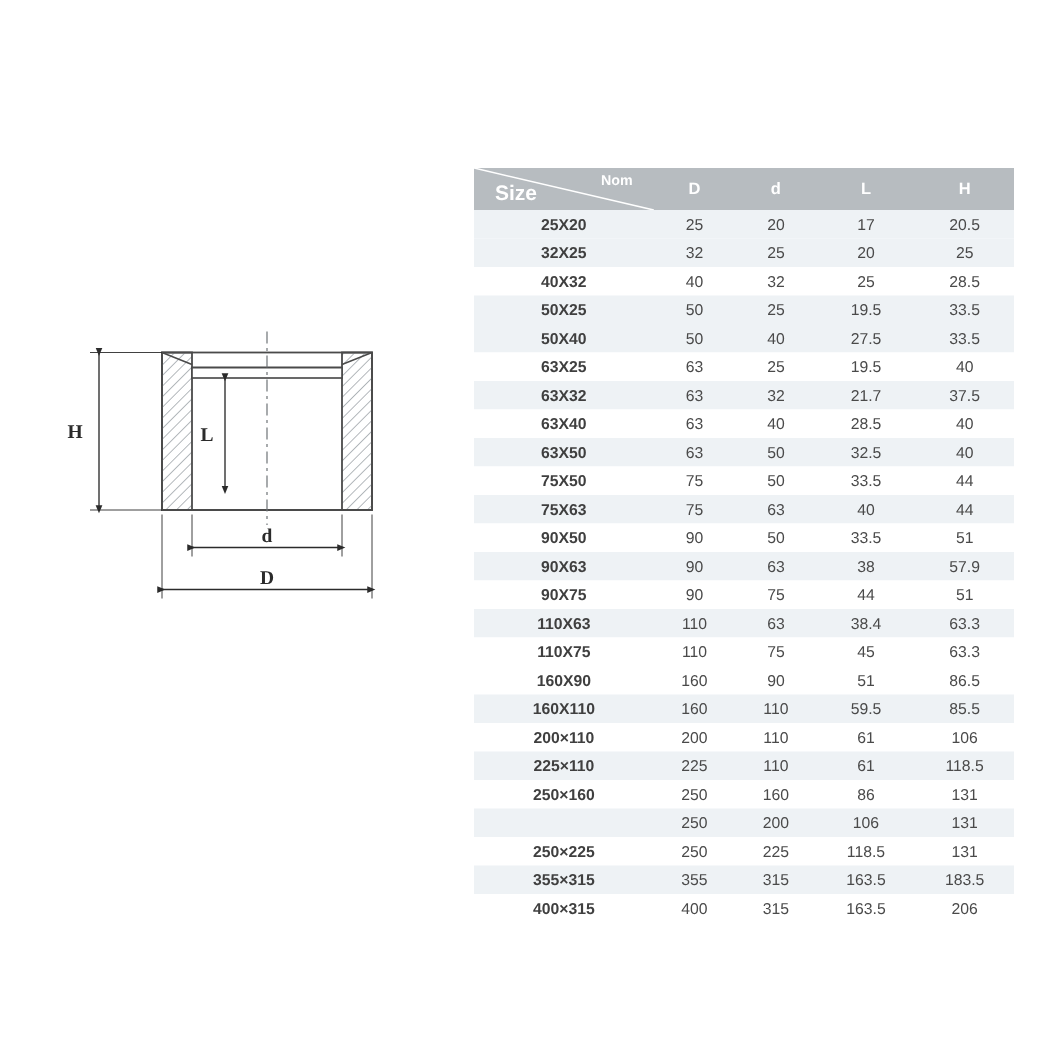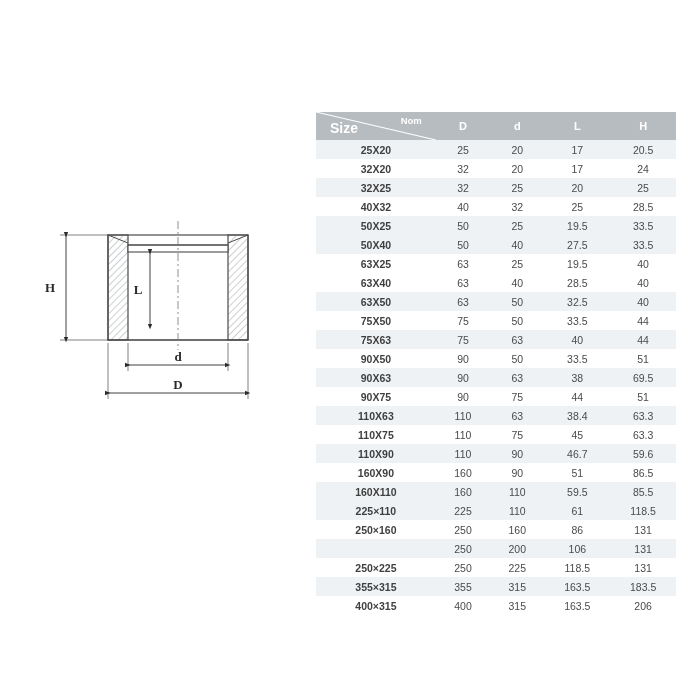--- a/index.html
+++ b/index.html
@@ -183,27 +183,20 @@
         </tr>
       </thead>
       <tbody id="spec-body">
           <tr class="odd">
             <td class="c-size">25X20</td>
             <td class="c-d">25</td>
             <td class="c-dd">20</td>
             <td class="c-l">17</td>
             <td class="c-h">20.5</td>
           </tr>
-          <tr class="even">
-            <td class="c-size">32X20</td>
-            <td class="c-d">32</td>
-            <td class="c-dd">20</td>
-            <td class="c-l">17</td>
-            <td class="c-h">24</td>
-          </tr>
           <tr class="odd">
             <td class="c-size">32X25</td>
             <td class="c-d">32</td>
             <td class="c-dd">25</td>
             <td class="c-l">20</td>
             <td class="c-h">25</td>
           </tr>
           <tr class="even">
             <td class="c-size">40X32</td>
             <td class="c-d">40</td>
@@ -225,20 +218,27 @@
             <td class="c-l">27.5</td>
             <td class="c-h">33.5</td>
           </tr>
           <tr class="even">
             <td class="c-size">63X25</td>
             <td class="c-d">63</td>
             <td class="c-dd">25</td>
             <td class="c-l">19.5</td>
             <td class="c-h">40</td>
           </tr>
+          <tr class="odd">
+            <td class="c-size">63X32</td>
+            <td class="c-d">63</td>
+            <td class="c-dd">32</td>
+            <td class="c-l">21.7</td>
+            <td class="c-h">37.5</td>
+          </tr>
           <tr class="even">
             <td class="c-size">63X40</td>
             <td class="c-d">63</td>
             <td class="c-dd">40</td>
             <td class="c-l">28.5</td>
             <td class="c-h">40</td>
           </tr>
           <tr class="odd">
             <td class="c-size">63X50</td>
             <td class="c-d">63</td>
@@ -265,21 +265,21 @@
             <td class="c-d">90</td>
             <td class="c-dd">50</td>
             <td class="c-l">33.5</td>
             <td class="c-h">51</td>
           </tr>
           <tr class="odd">
             <td class="c-size">90X63</td>
             <td class="c-d">90</td>
             <td class="c-dd">63</td>
             <td class="c-l">38</td>
-            <td class="c-h">69.5</td>
+            <td class="c-h">57.9</td>
           </tr>
           <tr class="even">
             <td class="c-size">90X75</td>
             <td class="c-d">90</td>
             <td class="c-dd">75</td>
             <td class="c-l">44</td>
             <td class="c-h">51</td>
           </tr>
           <tr class="odd">
             <td class="c-size">110X63</td>
@@ -288,41 +288,41 @@
             <td class="c-l">38.4</td>
             <td class="c-h">63.3</td>
           </tr>
           <tr class="even">
             <td class="c-size">110X75</td>
             <td class="c-d">110</td>
             <td class="c-dd">75</td>
             <td class="c-l">45</td>
             <td class="c-h">63.3</td>
           </tr>
-          <tr class="odd">
-            <td class="c-size">110X90</td>
-            <td class="c-d">110</td>
-            <td class="c-dd">90</td>
-            <td class="c-l">46.7</td>
-            <td class="c-h">59.6</td>
-          </tr>
           <tr class="even">
             <td class="c-size">160X90</td>
             <td class="c-d">160</td>
             <td class="c-dd">90</td>
             <td class="c-l">51</td>
             <td class="c-h">86.5</td>
           </tr>
           <tr class="odd">
             <td class="c-size">160X110</td>
             <td class="c-d">160</td>
             <td class="c-dd">110</td>
             <td class="c-l">59.5</td>
             <td class="c-h">85.5</td>
           </tr>
+          <tr class="even">
+            <td class="c-size">200×110</td>
+            <td class="c-d">200</td>
+            <td class="c-dd">110</td>
+            <td class="c-l">61</td>
+            <td class="c-h">106</td>
+          </tr>
           <tr class="odd">
             <td class="c-size">225×110</td>
             <td class="c-d">225</td>
             <td class="c-dd">110</td>
             <td class="c-l">61</td>
             <td class="c-h">118.5</td>
           </tr>
           <tr class="even">
             <td class="c-size">250×160</td>
             <td class="c-d">250</td>

